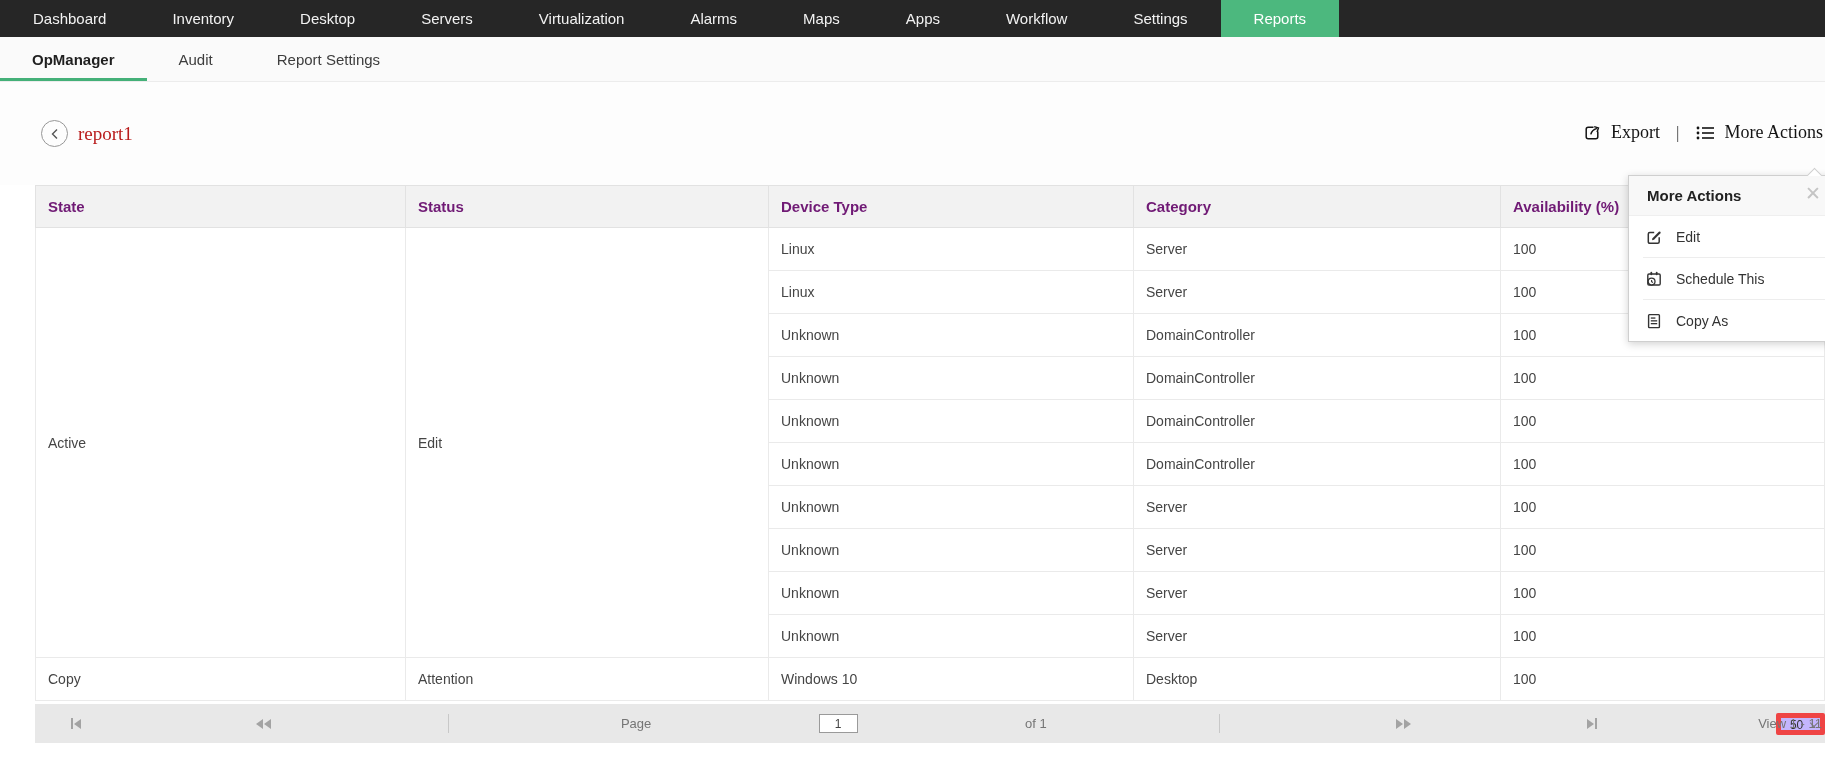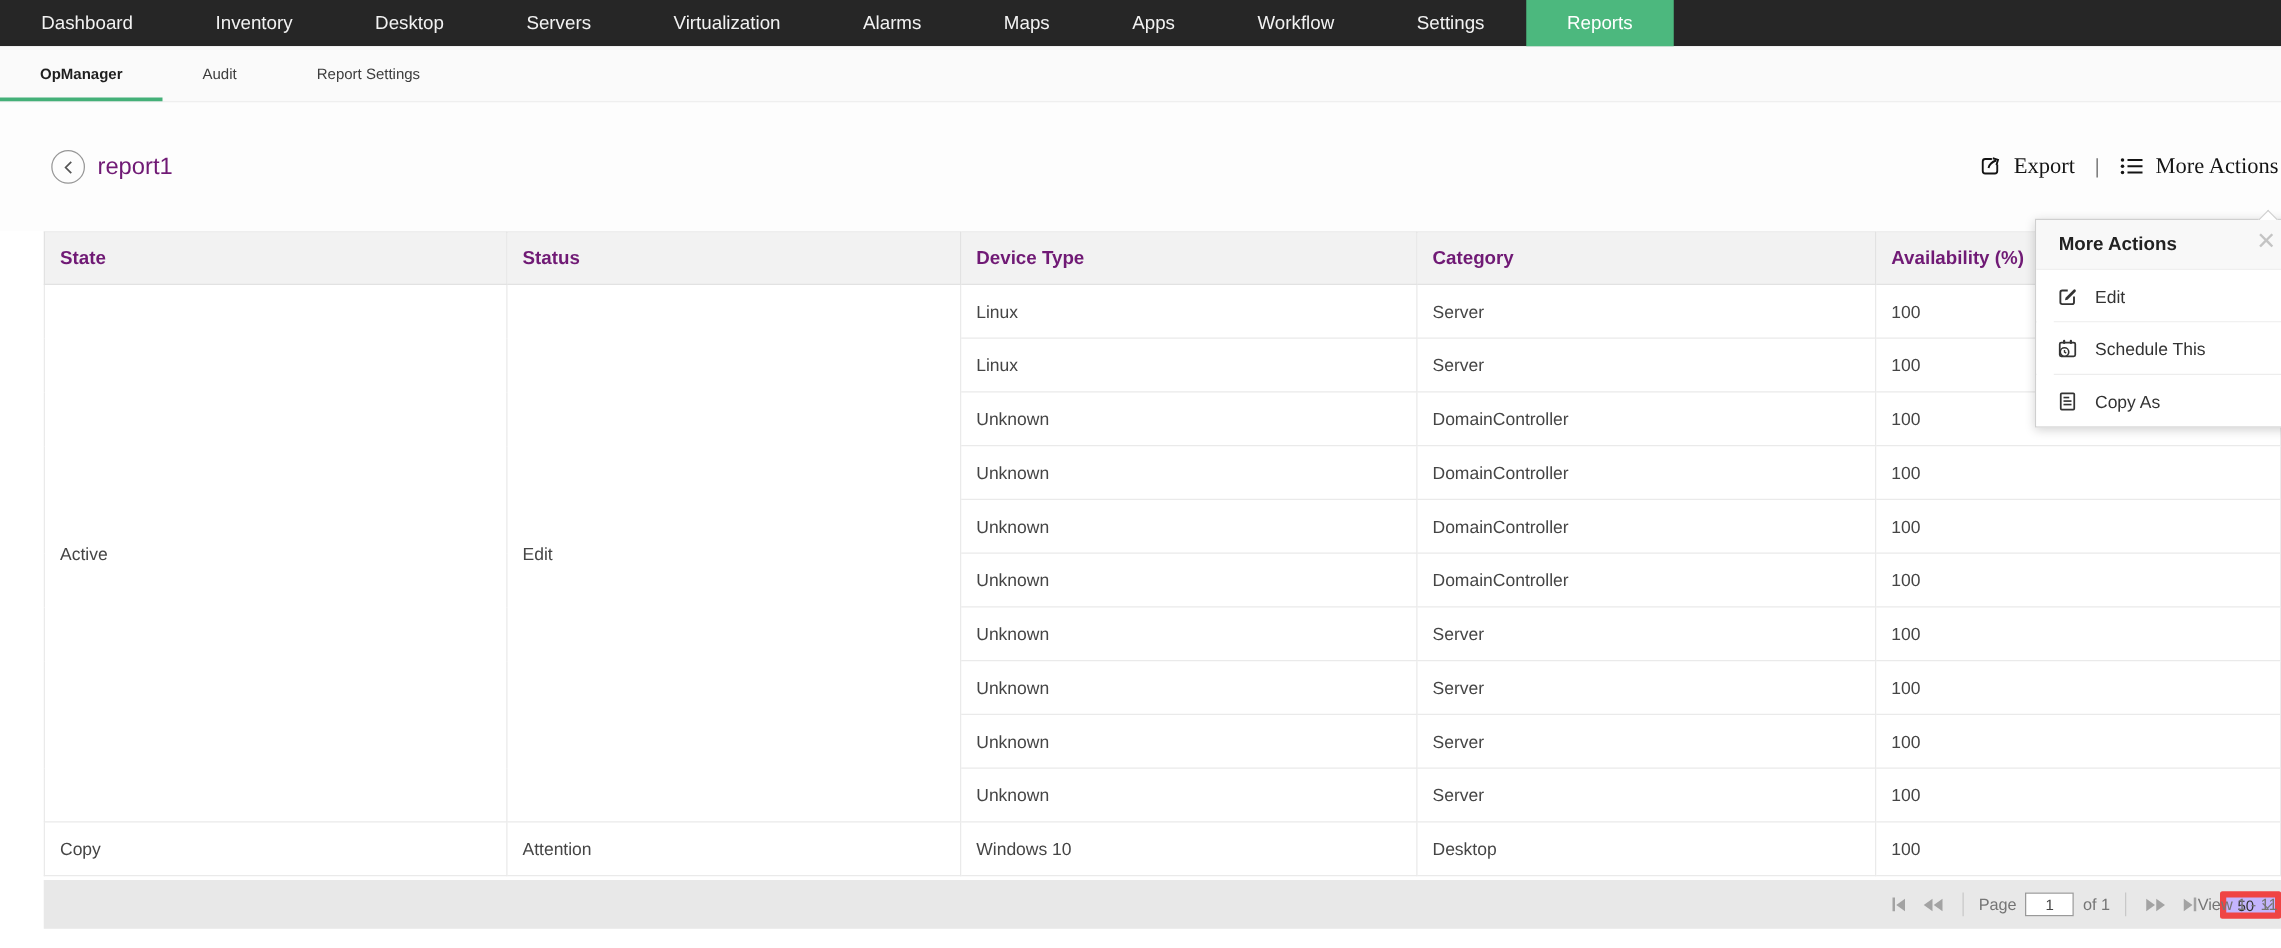--- a/index.html
+++ b/index.html
@@ -16,35 +16,35 @@
   .nav-item {
     display: flex; align-items: center;
     padding: 16px 33px; color: #f2f2f2; font-size: 15px; cursor: pointer; white-space: nowrap;
   }
   .nav-item.active { background: #4cb87e; color: #fff; }
 
   
   .subnav { display: flex; height: 45px; background: #fafafa; border-bottom: 1px solid #ececec; }
   .tab {
     position: relative; display: flex; align-items: center;
-    padding: 0 32px; font-size: 12px; color: #3d3d3d; cursor: pointer; white-space: nowrap;
+    padding: 0 32px; font-size: 15px; color: #3d3d3d; cursor: pointer; white-space: nowrap;
   }
   .tab.active { color: #1f1f1f; font-weight: bold; }
   .tab.active::after {
     content: ""; position: absolute; left: 0; right: 0; bottom: 0; height: 3px; background: #44b078;
   }
 
   
   .title-row { position: relative; height: 103px; background: #fdfdfd; }
   .back-btn {
     position: absolute; left: 41px; top: 38px; width: 27px; height: 27px;
     border: 1px solid #979797; border-radius: 50%;
     display: flex; align-items: center; justify-content: center; cursor: pointer; background: #fdfdfd;
   }
-  .page-title { position: absolute; left: 78px; top: 41px; font-size: 19px; color: #701a75; }
+  .page-title { position: absolute; left: 78px; top: 41px; font-size: 19px; color: #b91c1c; font-family: Liberation Serif, serif; }
   .actions {
     position: absolute; left: 1582px; top: 40px;
     display: flex; align-items: center; white-space: nowrap;
     font-family: "Liberation Serif", serif; font-size: 18px; color: #141414;
   }
   .action-btn { display: flex; align-items: center; gap: 9px; cursor: pointer; }
   .action-divider { margin: 0 16px; color: #444; font-size: 17px; }
 
   
   table.report {
@@ -59,21 +59,21 @@
   table.report td {
     height: 43px; padding: 0 6px 0 12px; font-size: 14px; color: #454545;
     border: 1px solid #eaeaea; background: #fff; white-space: nowrap; overflow: hidden;
   }
   col.c-state { width: 370px; } col.c-status { width: 363px; }
   col.c-dtype { width: 365px; } col.c-cat { width: 367px; }
 
   
   .pager {
     position: relative; margin: 3px 0 0 35px; width: 1790px; height: 39px;
-    background: #e8e8e8; display: flex; align-items: center; justify-content: flex-end;
+    background: #e8e8e8; display: flex; align-items: center; justify-content: space-between;
     gap: 7px; color: #757575; font-size: 13px; padding-left: 32px;
   }
   .pg-btn { display: flex; align-items: center; gap: 1px; padding: 0 4px; cursor: pointer; }
   .pg-bar { width: 2px; height: 11px; background: #a3a3a3; }
   .tri-l { width: 0; height: 0; border-top: 5px solid transparent; border-bottom: 5px solid transparent; border-right: 7px solid #a3a3a3; }
   .tri-r { width: 0; height: 0; border-top: 5px solid transparent; border-bottom: 5px solid transparent; border-left: 7px solid #a3a3a3; }
   .pg-sep { width: 1px; height: 19px; background: #c8c8c8; margin: 0 5px; }
   .page-input {
     width: 39px; height: 19px; border: 1px solid #9a9a9a; background: #fff;
     text-align: center; font-size: 12px; color: #444; font-family: "Liberation Sans", sans-serif;

